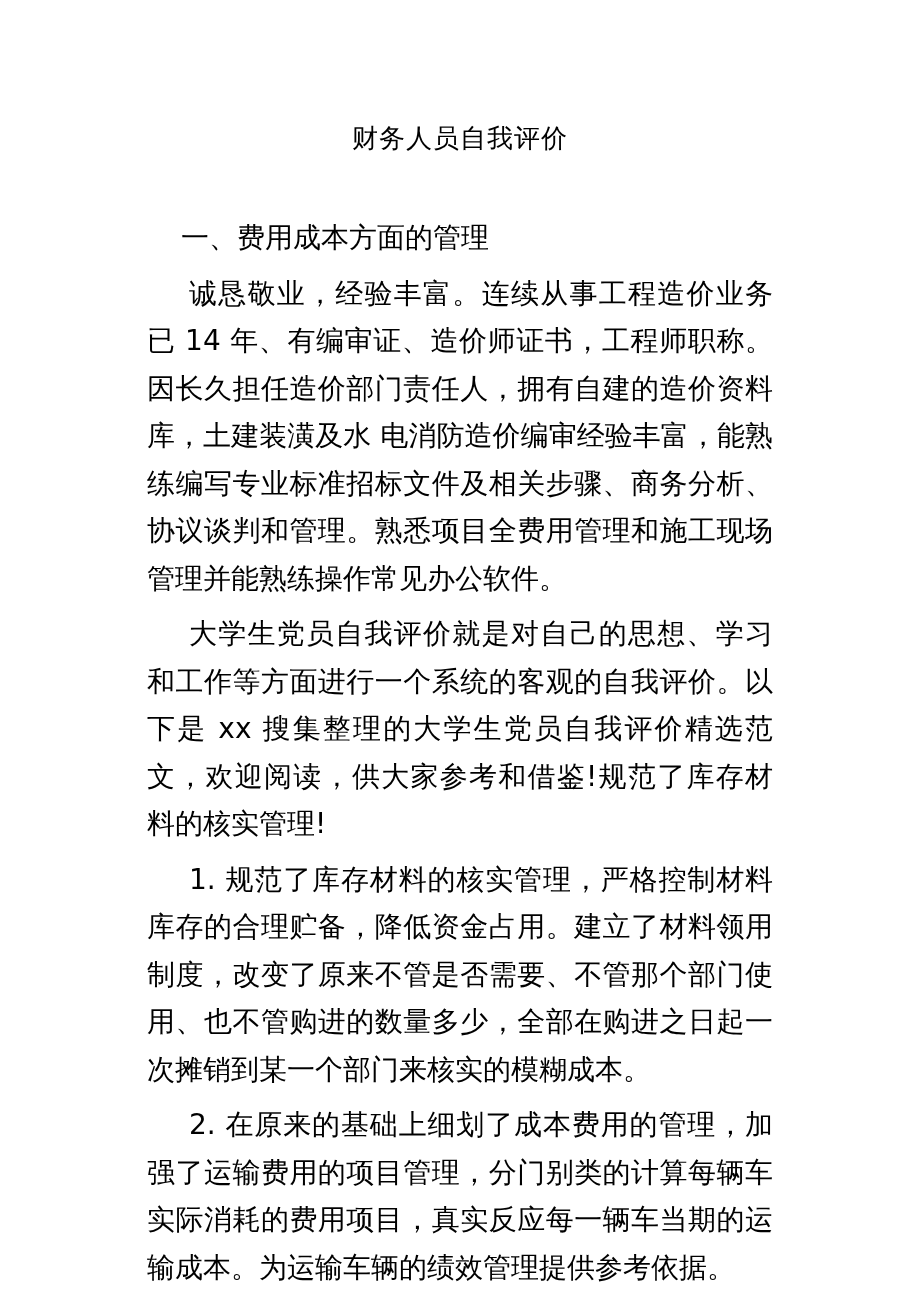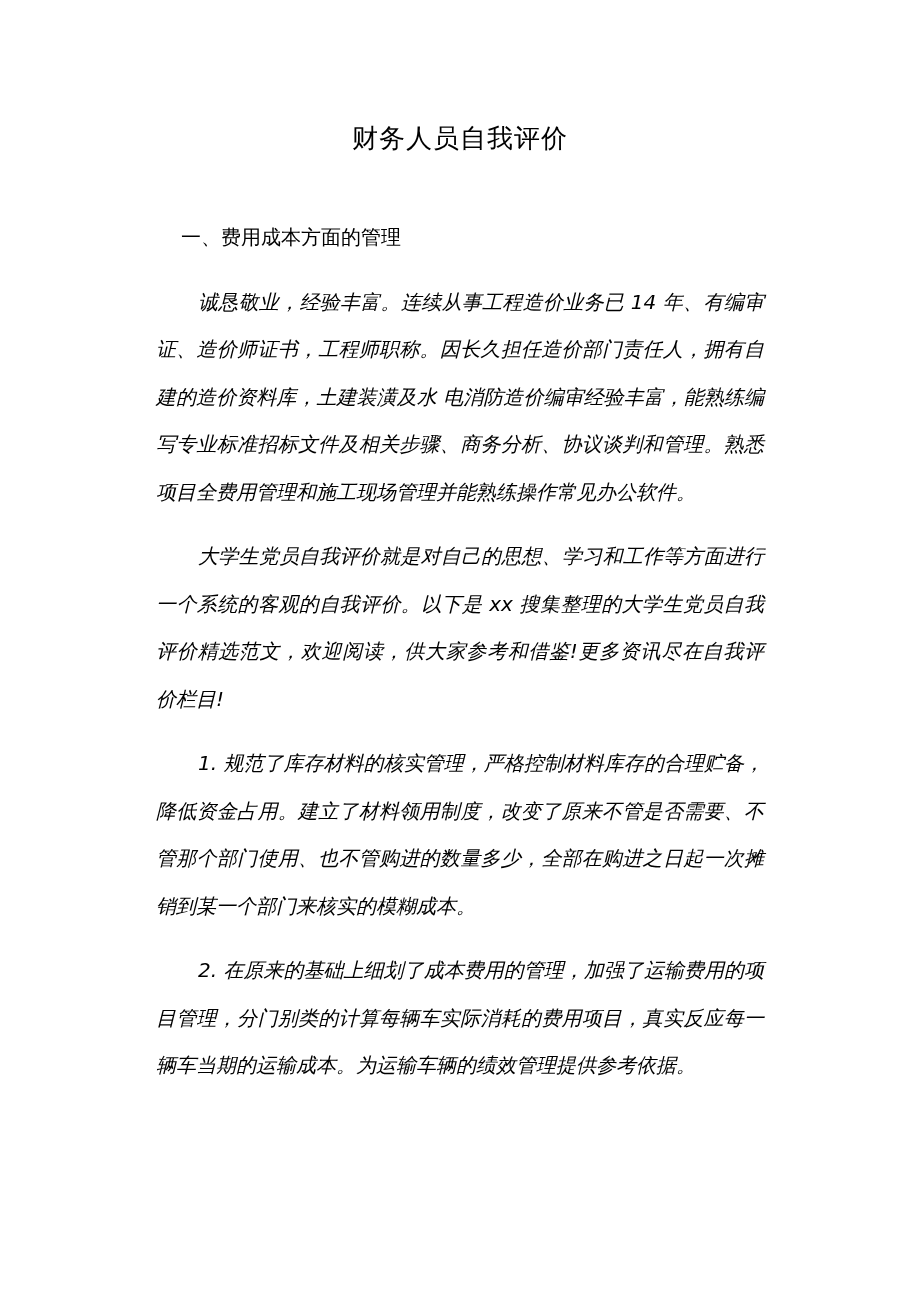--- a/index.html
+++ b/index.html
@@ -32,42 +32,41 @@
       font-size: 26px;
       line-height: 40px;
       letter-spacing: 1px;
       color: #000;
     }
     .content {
       position: absolute;
       left: 139px;
       top: 214px;
       width: 642px;
-      font-size: 20px;
+      font-size: 28px;
       line-height: 47.5px;
       color: #000;
     }
     .para {
-      margin: 17px;
+      margin: 8px;
       text-indent: 42px;
       text-align: justify;
       word-break: break-all;
-      font-style: italic;
     }
     .heading {
       margin: 0;
       text-indent: 42px;
     }
   </style>
 </head>
 <body>
 
 <div class="page">
   <div class="title">财务人员自我评价</div>
 
   <div class="content">
     <p class="heading">一、费用成本方面的管理</p>
     <p class="para">诚恳敬业，经验丰富。连续从事工程造价业务已 14 年、有编审证、造价师证书，工程师职称。因长久担任造价部门责任人，拥有自建的造价资料库，土建装潢及水 电消防造价编审经验丰富，能熟练编写专业标准招标文件及相关步骤、商务分析、协议谈判和管理。熟悉项目全费用管理和施工现场管理并能熟练操作常见办公软件。</p>
-    <p class="para">大学生党员自我评价就是对自己的思想、学习和工作等方面进行一个系统的客观的自我评价。以下是 xx 搜集整理的大学生党员自我评价精选范文，欢迎阅读，供大家参考和借鉴!更多资讯尽在自我评价栏目!</p>
+    <p class="para">大学生党员自我评价就是对自己的思想、学习和工作等方面进行一个系统的客观的自我评价。以下是 xx 搜集整理的大学生党员自我评价精选范文，欢迎阅读，供大家参考和借鉴!规范了库存材料的核实管理!</p>
     <p class="para">1. 规范了库存材料的核实管理，严格控制材料库存的合理贮备，降低资金占用。建立了材料领用制度，改变了原来不管是否需要、不管那个部门使用、也不管购进的数量多少，全部在购进之日起一次摊销到某一个部门来核实的模糊成本。</p>
     <p class="para">2. 在原来的基础上细划了成本费用的管理，加强了运输费用的项目管理，分门别类的计算每辆车实际消耗的费用项目，真实反应每一辆车当期的运输成本。为运输车辆的绩效管理提供参考依据。</p>
   </div>
 </div>
 
 </body></html>

